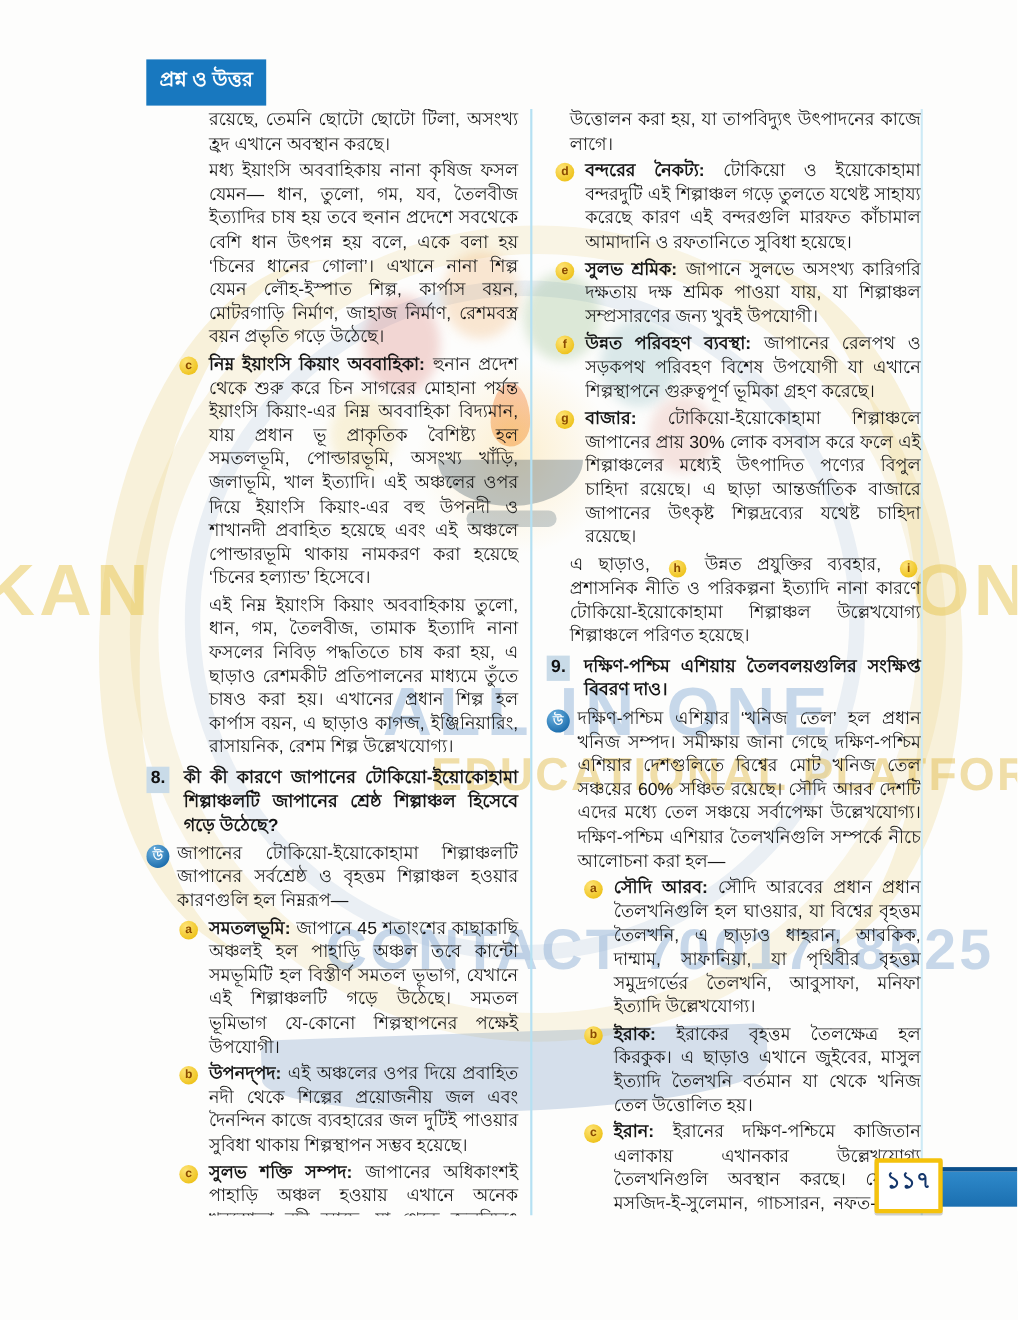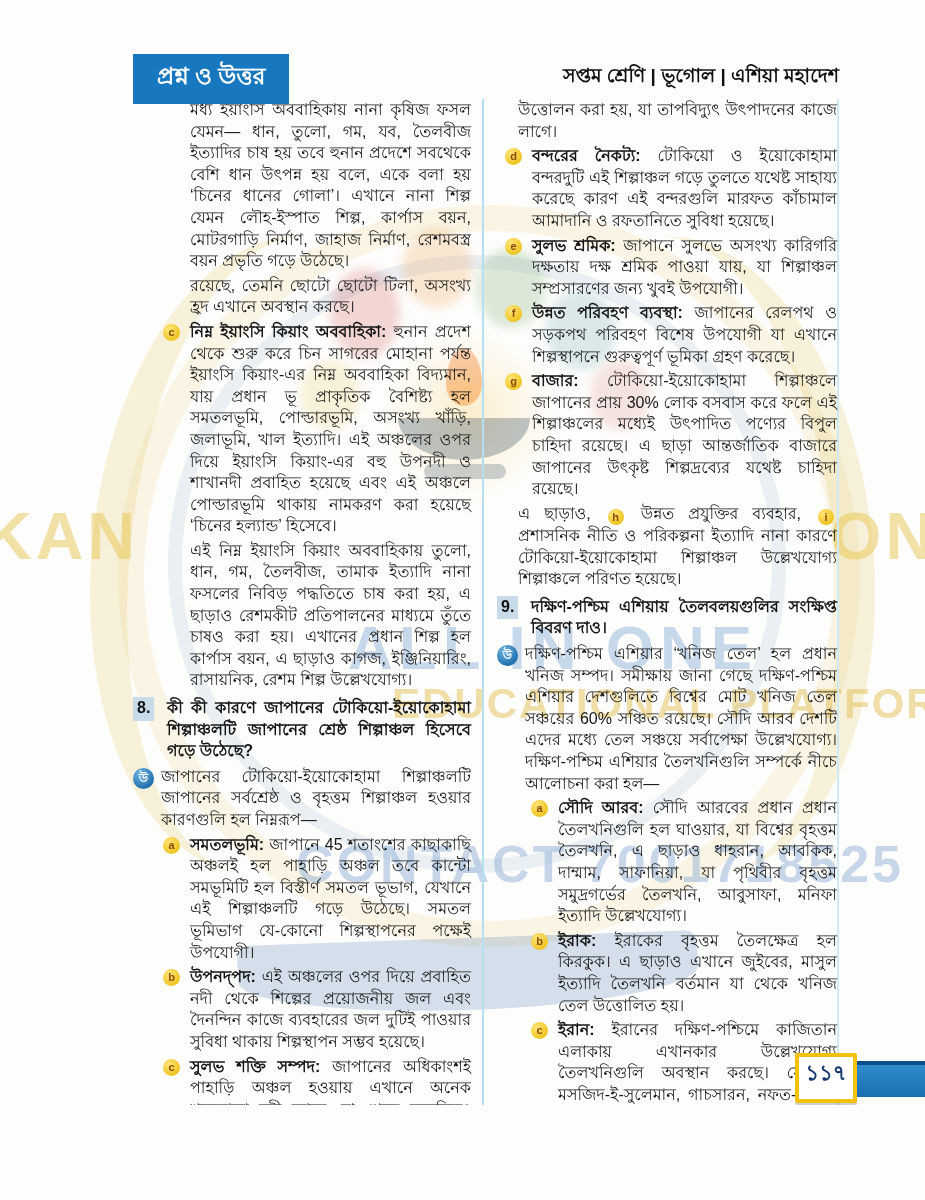--- a/index.html
+++ b/index.html
@@ -35,21 +35,21 @@
   .wm-text  { position:absolute; font-weight:800; white-space:nowrap; }
   .wm-edge-l { left:-16px; top:498px; font-size:66px; color:rgba(232,198,80,.50); letter-spacing:4px; }
   .wm-edge-r { right:-12px; top:498px; font-size:66px; color:rgba(232,198,80,.50); letter-spacing:4px; }
   .wm-title    { left:348px; top:612px; font-size:62px; color:rgba(140,175,215,.48); letter-spacing:6px; }
   .wm-subtitle { left:392px; top:680px; font-size:42px; color:rgba(224,186,70,.46); letter-spacing:2px; }
   .wm-estd     { left:550px; top:760px; font-size:40px; color:rgba(222,180,60,.48); }
   .wm-contact  { left:296px; top:834px; font-size:52px; color:rgba(150,180,215,.52); letter-spacing:3px; }
 
   
   .badge { position:absolute; z-index:2; left:133px; top:54px; background:#1878bf; color:#ffffff;
-           font-size:23px; font-weight:700; padding:4px 24px 7px; }
+           font-size:18px; font-weight:700; padding:4px 12px 7px; }
   .meta  { position:absolute; z-index:2; top:61px; right:86px; font-size:19px; font-weight:700; color:#101010; }
 
   
   .columns { position:absolute; z-index:1; left:133px; top:99px; width:706px; height:1006px;
              display:flex; overflow:hidden; }
   .col { font-size:16px; line-height:1.35; color:#161616; text-align:justify; }
   .col-left  { width:338px; padding-right:11px; border-right:2px solid #b5e0f2; flex:none; }
   .col-right { flex:1; padding-left:13px; border-right:2px solid #cdeaf6; }
 
   .para, .bullet, .answer { margin:0 0 3px 0; }
@@ -108,27 +108,26 @@
     <div class="wm-base"></div>
     <div class="wm-ribbon"></div>
     <div class="wm-text wm-edge-l">KAN</div>
     <div class="wm-text wm-edge-r">ON</div>
     <div class="wm-text wm-title">ALL IN ONE</div>
     <div class="wm-text wm-subtitle">EDUCATIONAL PLATFORM</div>
     <div class="wm-text wm-contact">CONTACT 7001718525</div>
   </div>
 
   <div class="badge">প্রশ্ন ও উত্তর</div>
-  <div class="meta">সপ্তম শ্রেণি | ভূগোল | এশিয়া মহাদেশ</div>
 
   <div class="columns">
 
     <div class="col col-left">
+      <p class="para lvl-body-l">রয়েছে, তেমনি ছোটো ছোটো টিলা, অসংখ্য হ্রদ এখানে অবস্থান করছে।</p>
       <p class="para lvl-body-l">মধ্য ইয়াংসি অববাহিকায় নানা কৃষিজ ফসল যেমন— ধান, তুলো, গম, যব, তৈলবীজ ইত্যাদির চাষ হয় তবে হুনান প্রদেশে সবথেকে বেশি ধান উৎপন্ন হয় বলে, একে বলা হয় ‘চিনের ধানের গোলা’। এখানে নানা শিল্প যেমন লৌহ-ইস্পাত শিল্প, কার্পাস বয়ন, মোটরগাড়ি নির্মাণ, জাহাজ নির্মাণ, রেশমবস্ত্র বয়ন প্রভৃতি গড়ে উঠেছে।</p>
-      <p class="para lvl-body-l">রয়েছে, তেমনি ছোটো ছোটো টিলা, অসংখ্য হ্রদ এখানে অবস্থান করছে।</p>
 
       <div class="bullet ml-sub-l">
         <span class="chip">c</span>
         <span class="blabel">নিম্ন ইয়াংসি কিয়াং অববাহিকা:</span>
         <span>হুনান প্রদেশ থেকে শুরু করে চিন সাগরের মোহানা পর্যন্ত ইয়াংসি কিয়াং-এর নিম্ন অববাহিকা বিদ্যমান, যায় প্রধান ভূ প্রাকৃতিক বৈশিষ্ট্য হল সমতলভূমি, পোল্ডারভূমি, অসংখ্য খাঁড়ি, জলাভূমি, খাল ইত্যাদি। এই অঞ্চলের ওপর দিয়ে ইয়াংসি কিয়াং-এর বহু উপনদী ও শাখানদী প্রবাহিত হয়েছে এবং এই অঞ্চলে পোল্ডারভূমি থাকায় নামকরণ করা হয়েছে ‘চিনের হল্যান্ড’ হিসেবে।</span>
       </div>
 
       <p class="para lvl-body-l">এই নিম্ন ইয়াংসি কিয়াং অববাহিকায় তুলো, ধান, গম, তৈলবীজ, তামাক ইত্যাদি নানা ফসলের নিবিড় পদ্ধতিতে চাষ করা হয়, এ ছাড়াও রেশমকীট প্রতিপালনের মাধ্যমে তুঁতে চাষও করা হয়। এখানের প্রধান শিল্প হল কার্পাস বয়ন, এ ছাড়াও কাগজ, ইঞ্জিনিয়ারিং, রাসায়নিক, রেশম শিল্প উল্লেখযোগ্য।</p>
 
       <div class="question">

